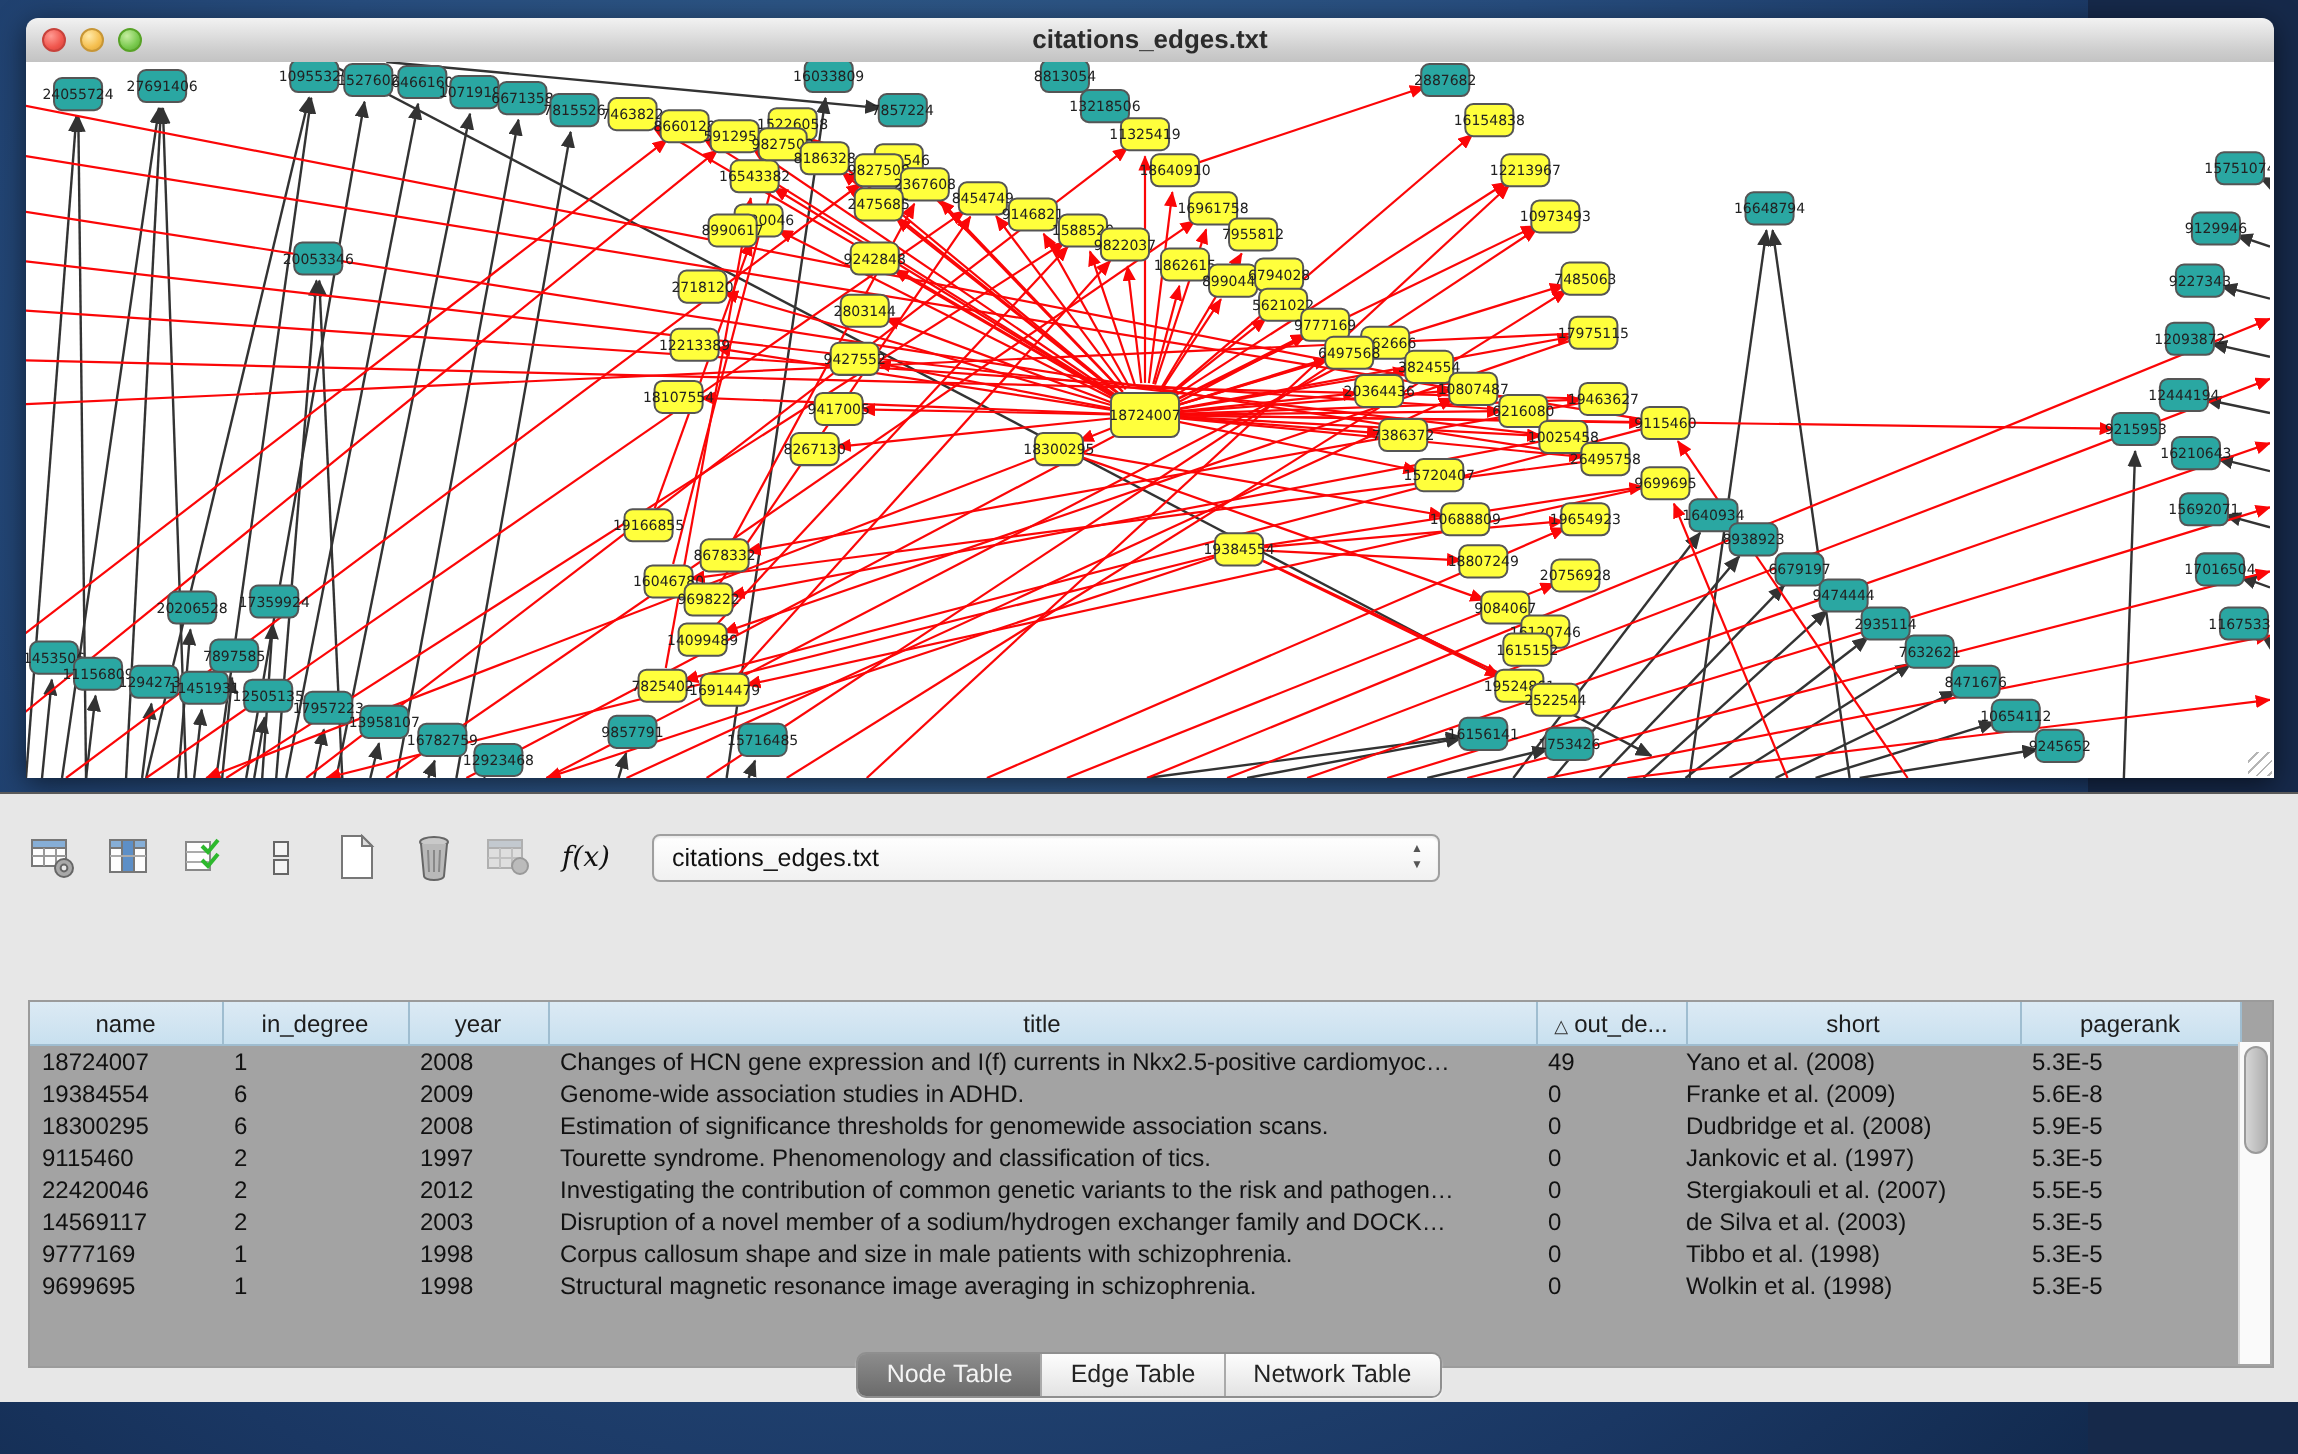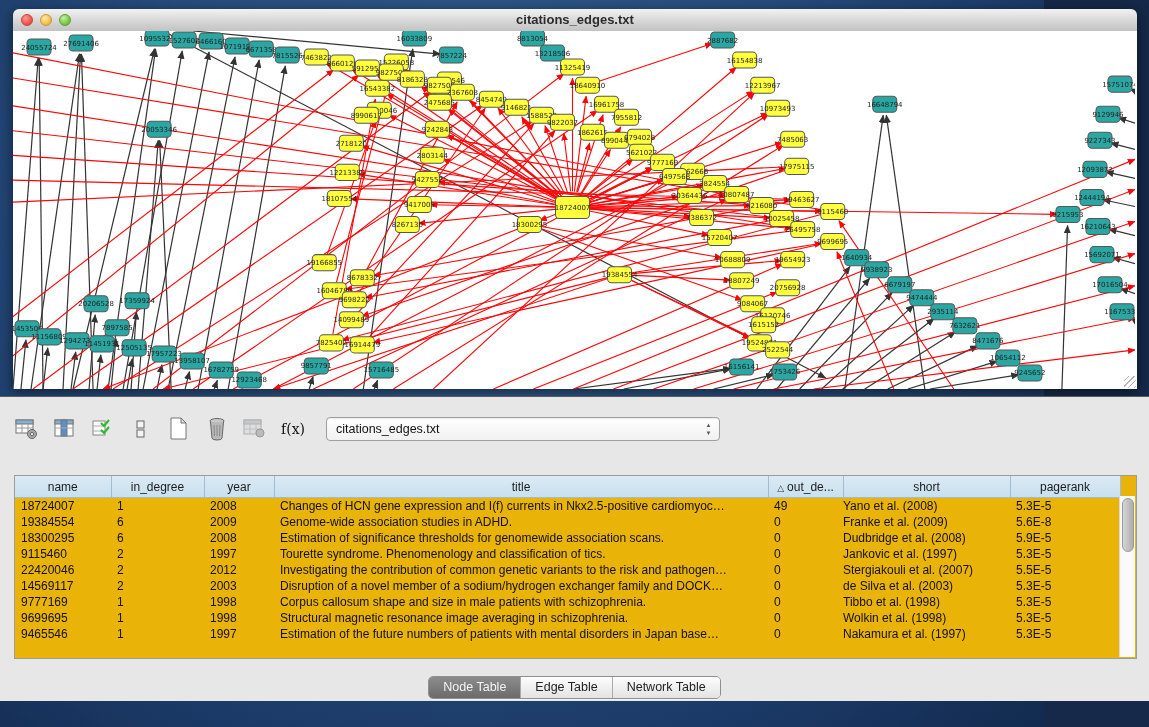--- a/index.html
+++ b/index.html
@@ -26,27 +26,27 @@
   .tpanel{position:absolute;left:0;top:396px;width:1149px;height:304px;background:#e7e7e7;border-top:1px solid #5a5a5a;}
   .phead{position:relative;height:25px;background:linear-gradient(#f7f7f7,#d4d4d4);border-bottom:1px solid #b0b0b0;}
   .phead .ptitle{position:absolute;left:10px;top:0;line-height:25px;font-size:13px;color:#222;}
   .float-btn{position:absolute;right:40px;top:5px;width:16px;height:15px;cursor:default;}
   .float-btn .sq1{position:absolute;left:1px;top:4px;width:8px;height:8px;border:1.4px solid #9a8a50;background:#e9e2cc;}
   .float-btn .sq2{position:absolute;left:6px;top:0px;width:8px;height:8px;border:1.4px solid #44506a;background:transparent;}
   .close-btn{position:absolute;right:12px;top:3px;font-size:16px;font-weight:bold;color:#1a1a1a;line-height:18px;}
   .pbody{position:relative;height:278px;}
   .toolbar{position:absolute;left:14px;top:14px;height:36px;display:flex;align-items:center;gap:12px;}
   .tbtn{width:26px;height:26px;display:flex;align-items:center;justify-content:center;}
-  .fx{font-family:"DejaVu Serif",serif;font-size:14px;color:#111;}
+  .fx{font-family:"DejaVu Serif",serif;font-style:italic;font-size:14px;color:#111;}
   .tselect{position:relative;width:392px;height:22px;margin-left:8px;background:linear-gradient(#ffffff,#f1f1f1);
     border:1px solid #9f9f9f;border-radius:4px;box-shadow:inset 0 1px 1px rgba(0,0,0,.08);}
   .tselect .val{position:absolute;left:9px;top:0;line-height:22px;font-size:12.5px;color:#111;}
   .tselect .stepper{position:absolute;right:6px;top:3px;width:9px;height:16px;font-size:6px;line-height:8px;color:#555;text-align:center;}
   
-  .tablebox{position:absolute;left:14px;top:78px;width:1121px;height:182px;background:#eab308;border:1px solid #9b9b9b;}
+  .tablebox{position:absolute;left:14px;top:103px;width:1121px;height:182px;background:#a3a3a3;border:1px solid #9b9b9b;}
   table{border-collapse:collapse;table-layout:fixed;width:1105px;font-size:12px;color:#111;}
   th{height:19px;background:linear-gradient(#dceaf4,#c8e0ef);border:1px solid #9fbdd0;border-top:none;
      font-weight:normal;font-size:12px;color:#1c1c1c;text-align:center;overflow:hidden;white-space:nowrap;}
   th:first-child{border-left:none;}
   td{height:16px;padding:0 0 0 6px;overflow:hidden;white-space:nowrap;text-overflow:clip;}
   td.c-short{text-align:left;padding:0;}
   .sortmark{font-size:9px;color:#333;margin-right:3px;}
   .vscroll{position:absolute;right:1px;top:20px;bottom:1px;width:15px;background:#fafafa;border-left:1px solid #d9d9d9;}
   .vthumb{position:absolute;left:2px;top:2px;width:10px;height:52px;border-radius:6px;
     background:linear-gradient(90deg,#d6d6d6,#aeaeae);border:1px solid #9a9a9a;}
@@ -898,29 +898,20 @@
               </tr>
               <tr>
                 <td>9699695</td>
                 <td>1</td>
                 <td>1998</td>
                 <td>Structural magnetic resonance image averaging in schizophrenia.</td>
                 <td>0</td>
                 <td class="c-short">Wolkin et al. (1998)</td>
                 <td>5.3E-5</td>
               </tr>
-              <tr>
-                <td>9465546</td>
-                <td>1</td>
-                <td>1997</td>
-                <td>Estimation of the future numbers of patients with mental disorders in Japan base…</td>
-                <td>0</td>
-                <td class="c-short">Nakamura et al. (1997)</td>
-                <td>5.3E-5</td>
-              </tr>
             </tbody>
         </table>
         <div class="vscroll">
           <div class="vthumb"></div>
         </div>
       </div>
 
       <div class="tabbar">
         <div class="tabgroup" id="tabgroup">
             <div class="tab sel">Node Table</div>

